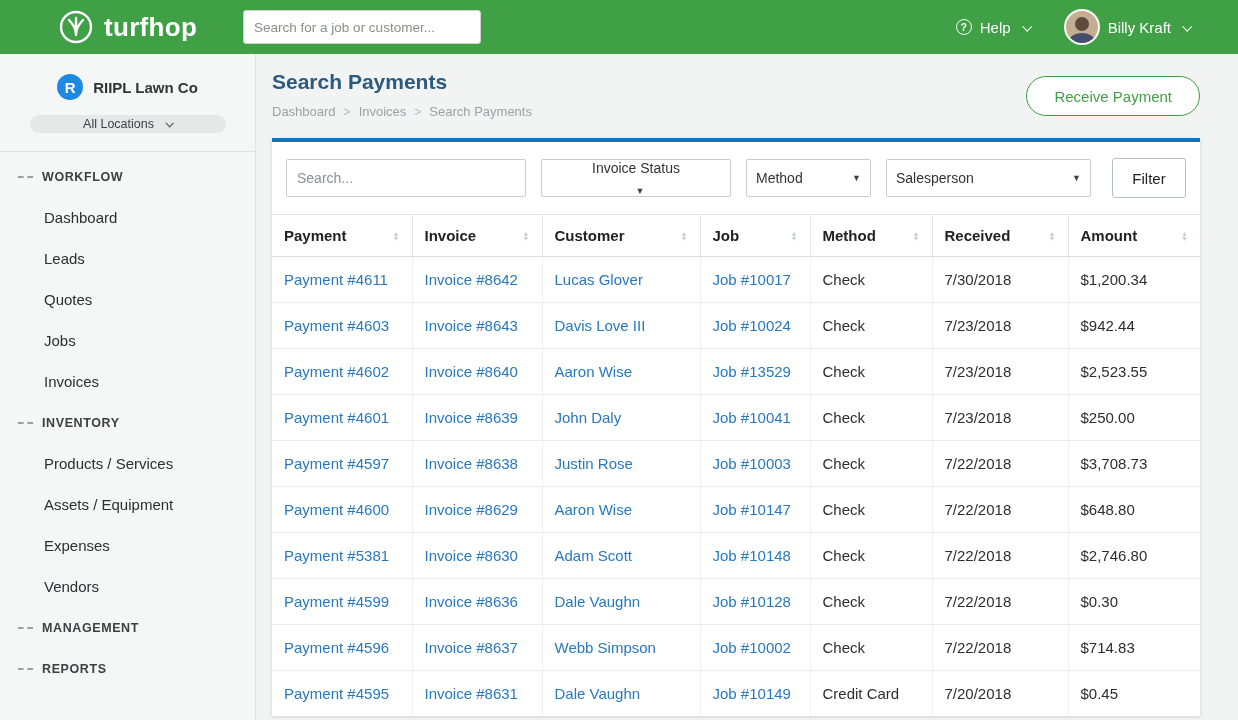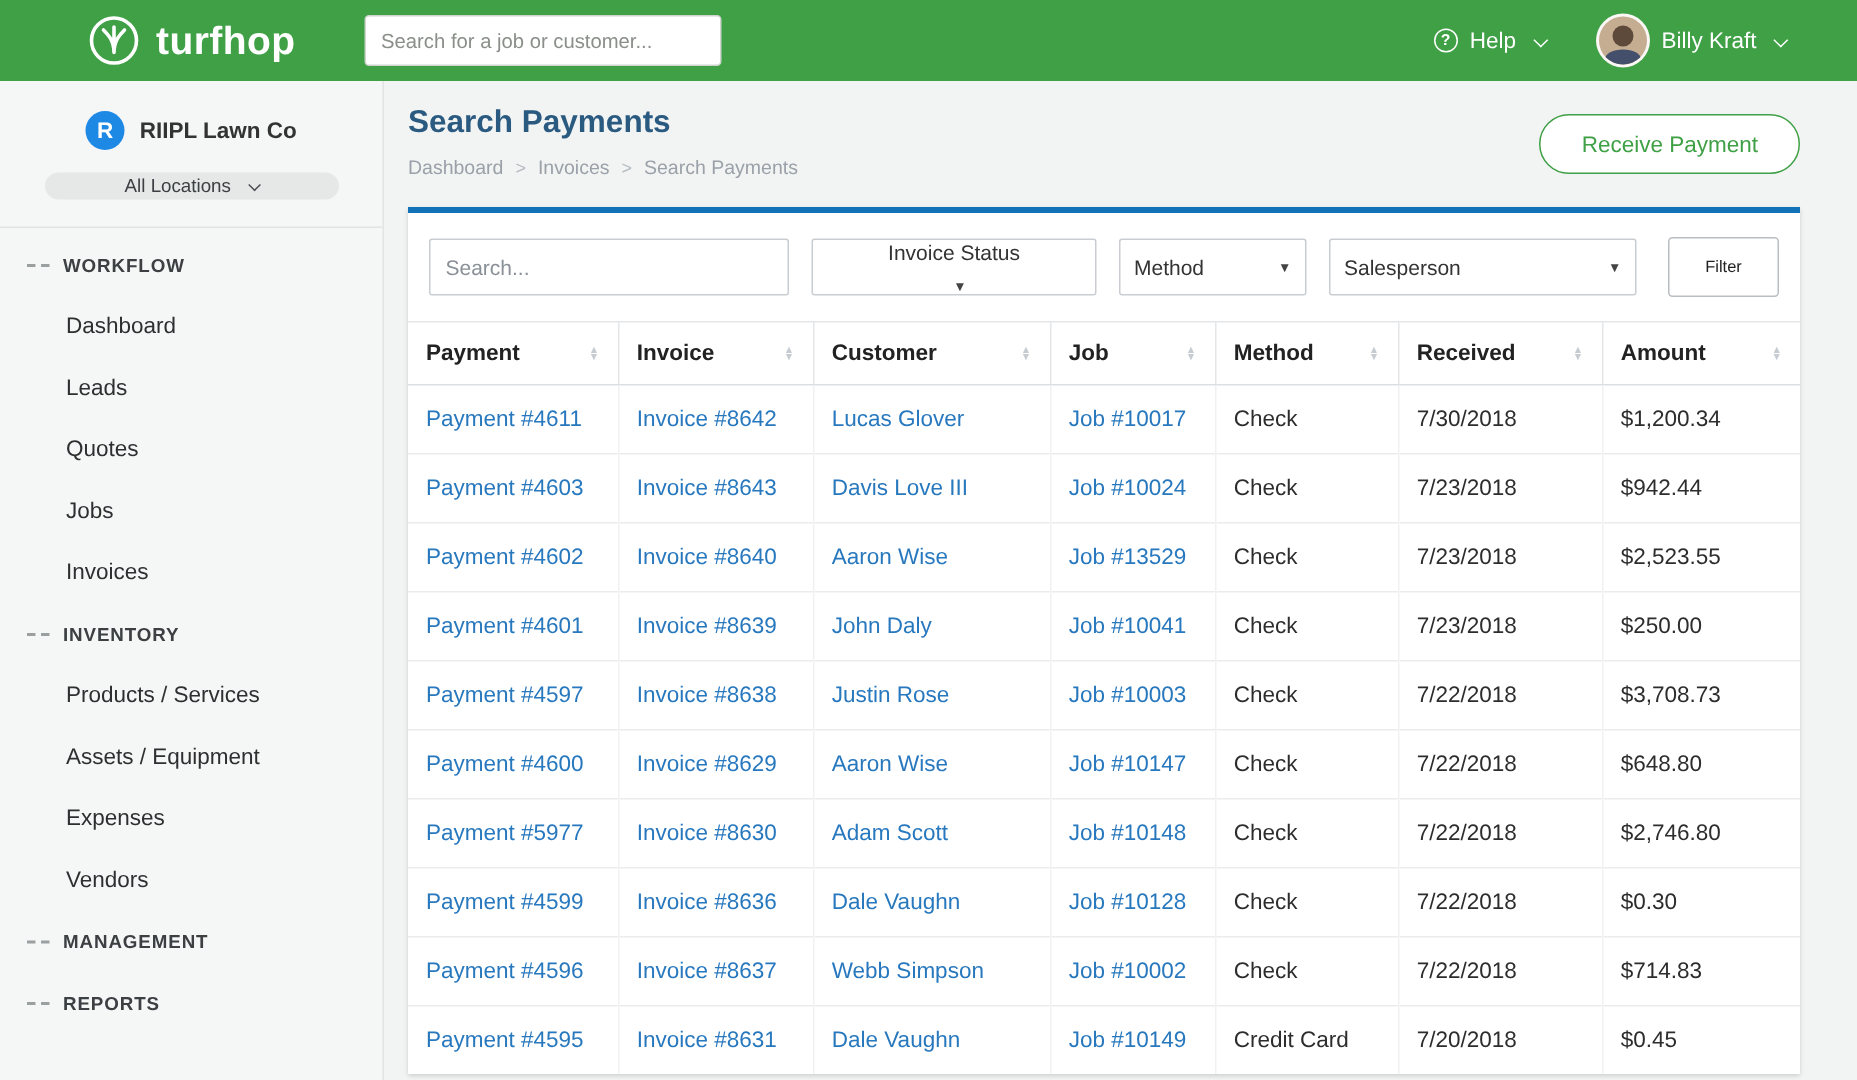--- a/index.html
+++ b/index.html
@@ -71,21 +71,21 @@
     font-size:14px;font-family:inherit;color:#333;outline:none;margin-right:15px;}
   .f-search::placeholder{color:#8a9097;}
   .f-select{height:38px;border:1px solid #c9cdd1;border-radius:2px;background:#fff;display:flex;
     align-items:center;justify-content:space-between;padding:0 9px;font-size:14px;color:#333;
     cursor:pointer;margin-right:15px;}
   .s-status{width:190px;flex-direction:column;}
   .s-method{width:125px;}
   .s-sales{width:205px;}
   .caret{font-size:9px;color:#444;margin-left:8px;}
   .filter-btn{margin-left:auto;height:40px;width:74px;border:1px solid #b9bec3;border-radius:3px;
-    background:#fff;font-size:11px;color:#222;font-family:inherit;cursor:pointer;}
+    background:#fff;font-size:15px;color:#222;font-family:inherit;cursor:pointer;}
   
   .pay-table{width:100%;border-collapse:collapse;table-layout:fixed;padding-left:47px;}
   .pay-table th{
     text-align:left;padding:12px 12px;font-size:15px;font-weight:bold;color:#222;
     border-top:1px solid #e4e6e8;border-bottom:1px solid #dcdfe2;border-right:1px solid #e4e6e8;
     cursor:pointer;
   }
   .pay-table th:last-child{border-right:none;}
   .th-inner{display:flex;align-items:center;justify-content:space-between;}
   .sort{display:inline-flex;flex-direction:column;line-height:5px;font-size:7px;color:#c6ccd2;
@@ -325,21 +325,21 @@
           <tr>
             <td><a href="#">Payment #4600</a></td>
             <td><a href="#">Invoice #8629</a></td>
             <td><a href="#">Aaron Wise</a></td>
             <td><a href="#">Job #10147</a></td>
             <td>Check</td>
             <td>7/22/2018</td>
             <td>$648.80</td>
           </tr>
           <tr>
-            <td><a href="#">Payment #5977</a></td>
+            <td><a href="#">Payment #5381</a></td>
             <td><a href="#">Invoice #8630</a></td>
             <td><a href="#">Adam Scott</a></td>
             <td><a href="#">Job #10148</a></td>
             <td>Check</td>
             <td>7/22/2018</td>
             <td>$2,746.80</td>
           </tr>
           <tr>
             <td><a href="#">Payment #4599</a></td>
             <td><a href="#">Invoice #8636</a></td>

